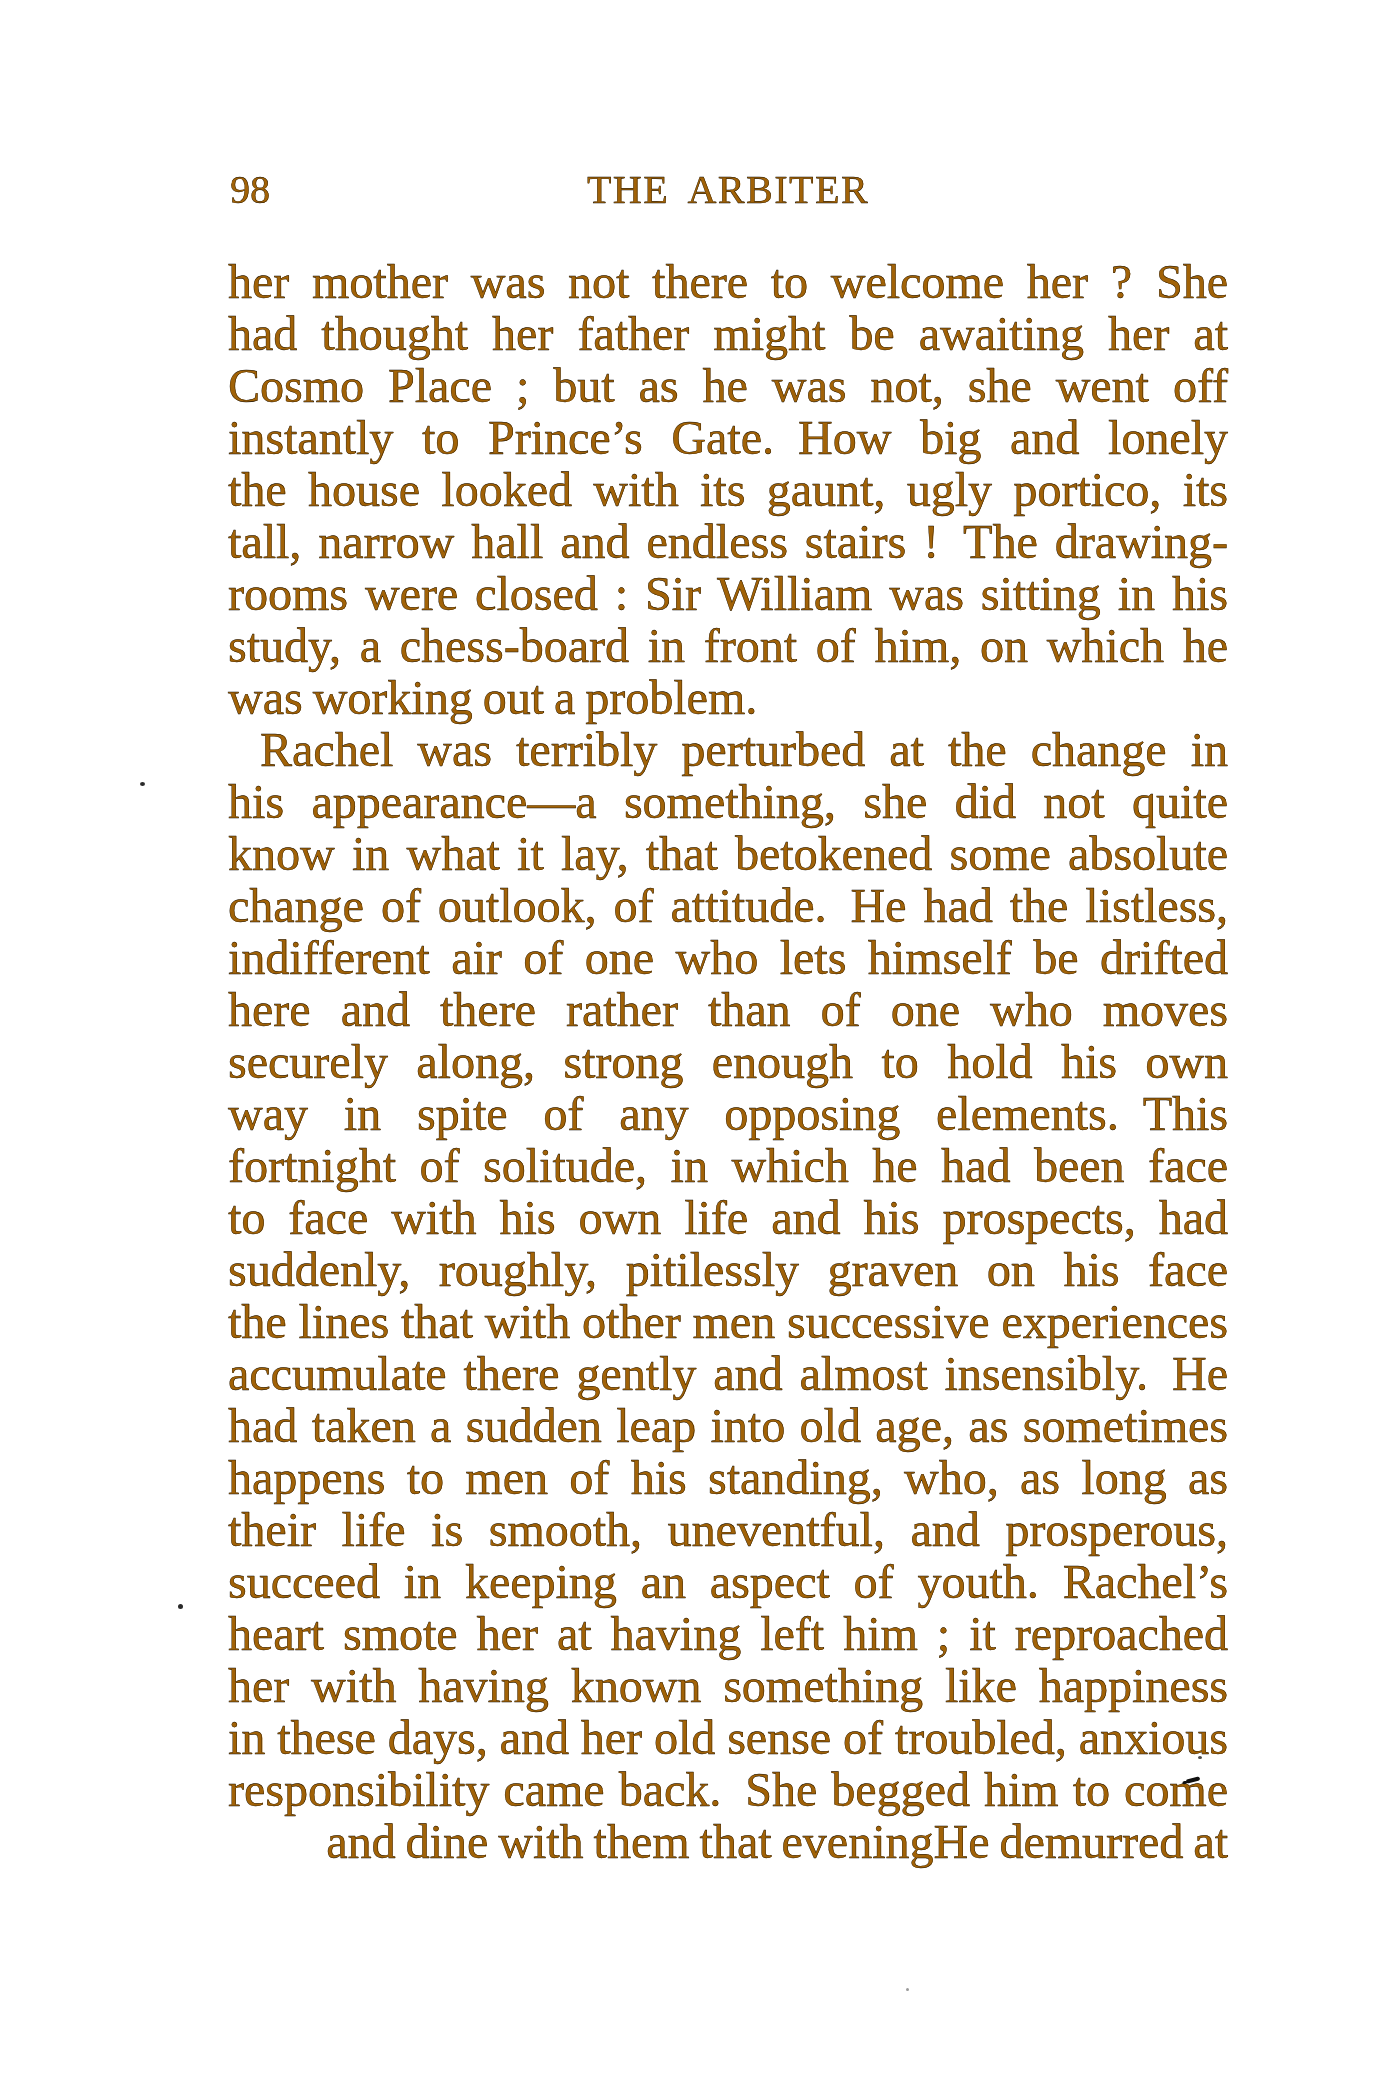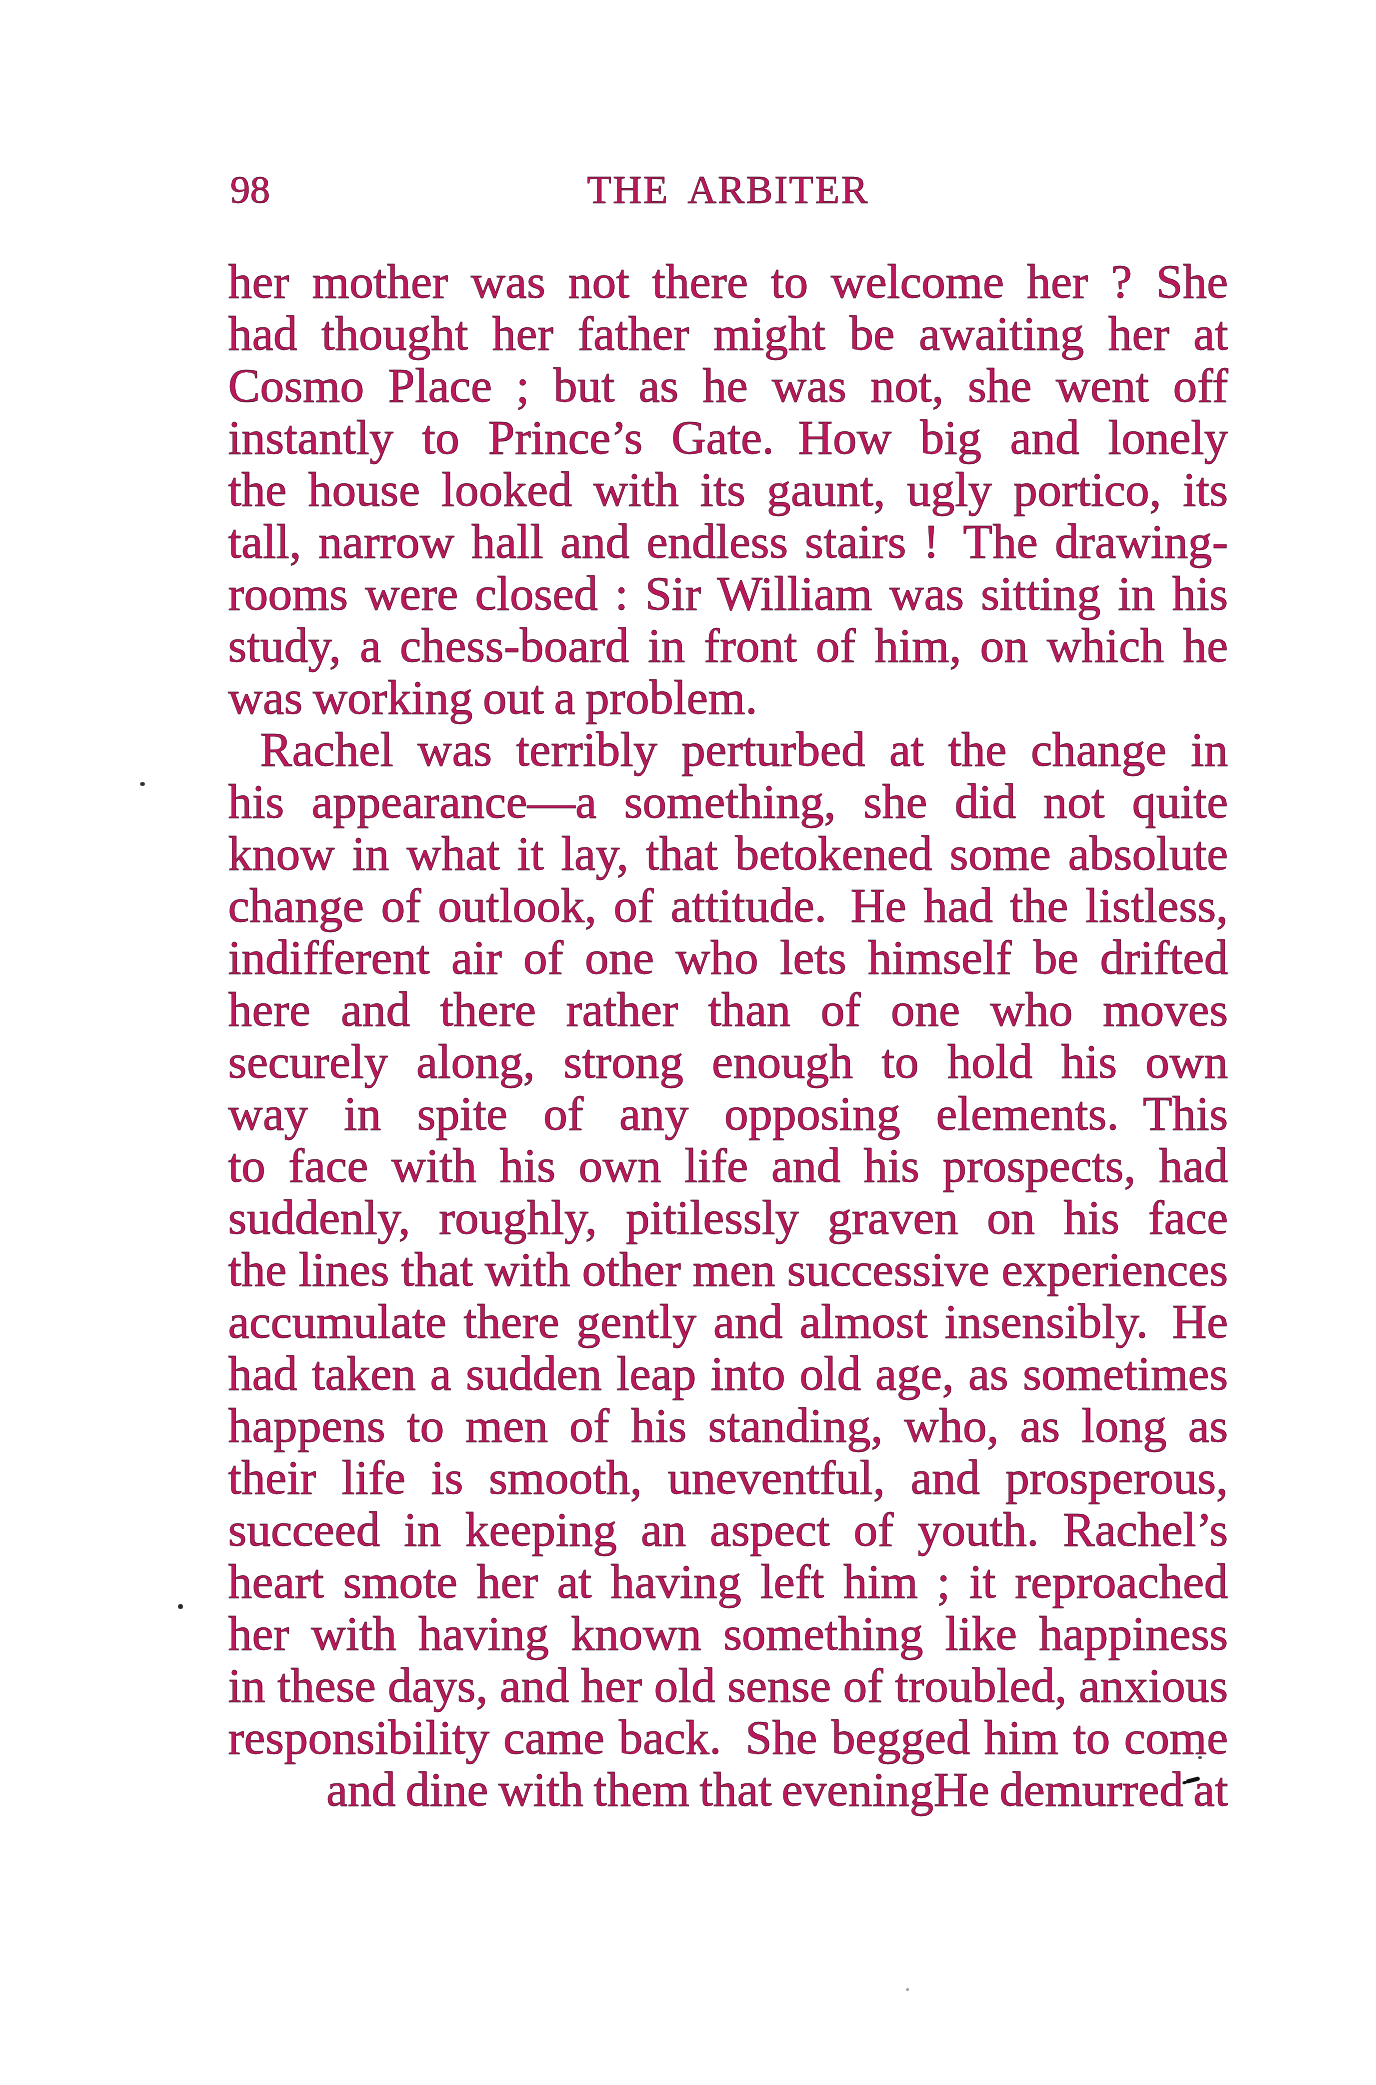--- a/index.html
+++ b/index.html
@@ -3,21 +3,21 @@
 <meta charset="utf-8">
 <style>
   html,body{margin:0;padding:0;background:#e8e8e8;}
   .page{
     position:relative;
     width:1376px;height:2085px;
     background:#ffffff;
     margin:0 auto;
     overflow:hidden;
     font-family:"Liberation Serif","DejaVu Serif",serif;
-    color:#be185d;
+    color:#a16207;
     -webkit-text-stroke:0.35px #0d0d0d;
     text-shadow:0.3px 0 0 currentColor;
   }
   .header{
     position:absolute;left:228px;top:168px;width:1000px;height:44px;
     font-size:40px;line-height:44px;white-space:nowrap;
   }
   .page-number{position:absolute;left:2px;top:0;}
   .running-title{
     display:block;width:100%;text-align:center;
@@ -74,20 +74,21 @@
     <div class="line">study, a chess-board in front of him, on which he</div>
     <div class="line endline">was working out a problem.</div>
     <div class="line indent">Rachel was terribly perturbed at the change in</div>
     <div class="line">his appearance—a something, she did not quite</div>
     <div class="line">know in what it lay, that betokened some absolute</div>
     <div class="line">change of outlook, of attitude. He had the listless,</div>
     <div class="line">indifferent air of one who lets himself be drifted</div>
     <div class="line">here and there rather than of one who moves</div>
     <div class="line">securely along, strong enough to hold his own</div>
     <div class="line">way in spite of any opposing elements. This</div>
+    <div class="line">fortnight of solitude, in which he had been face</div>
     <div class="line">to face with his own life and his prospects, had</div>
     <div class="line">suddenly, roughly, pitilessly graven on his face</div>
     <div class="line">the lines that with other men successive experiences</div>
     <div class="line">accumulate there gently and almost insensibly. He</div>
     <div class="line">had taken a sudden leap into old age, as sometimes</div>
     <div class="line">happens to men of his standing, who, as long as</div>
     <div class="line">their life is smooth, uneventful, and prosperous,</div>
     <div class="line">succeed in keeping an aspect of youth. Rachel’s</div>
     <div class="line">heart smote her at having left him ; it reproached</div>
     <div class="line">her with having known something like happiness</div>

